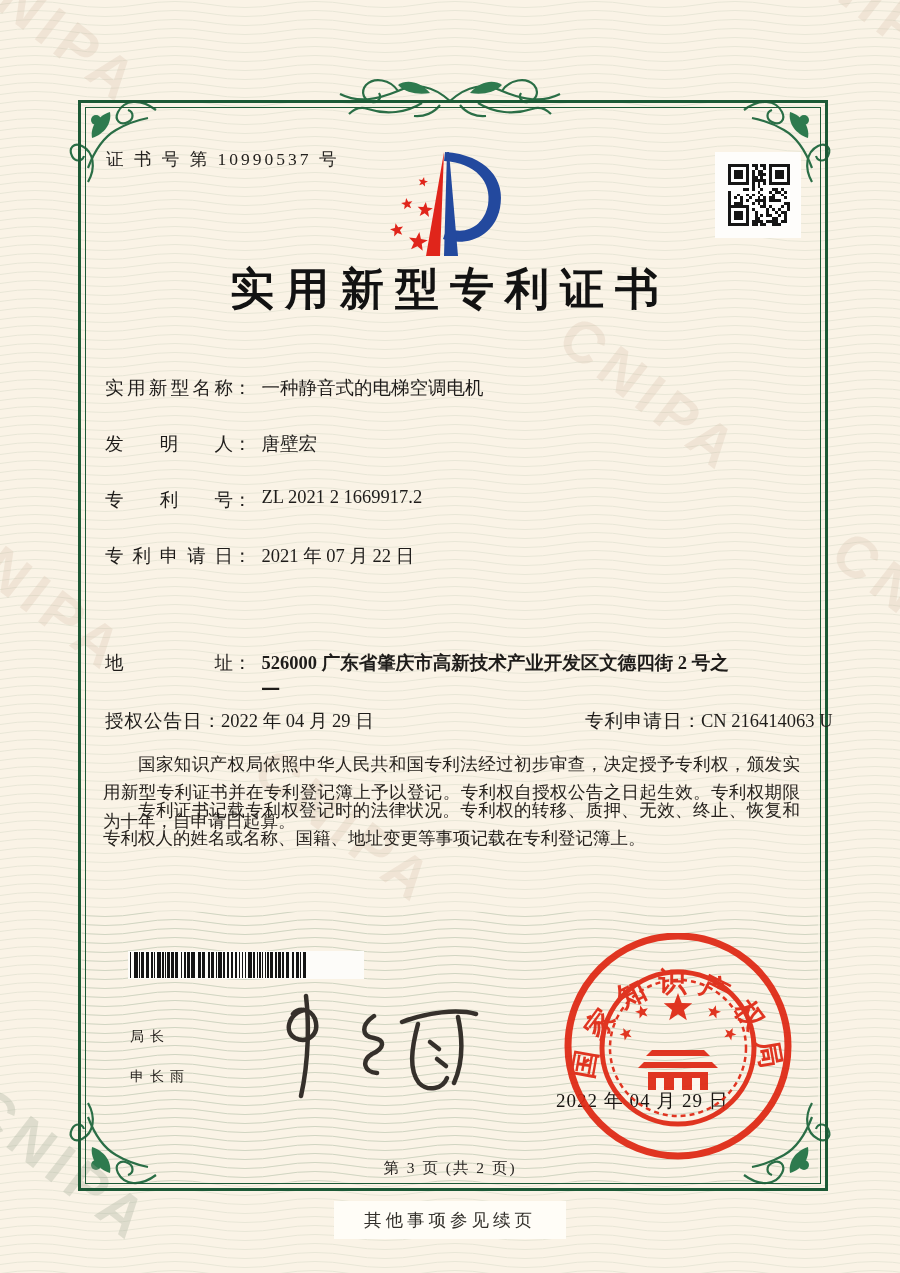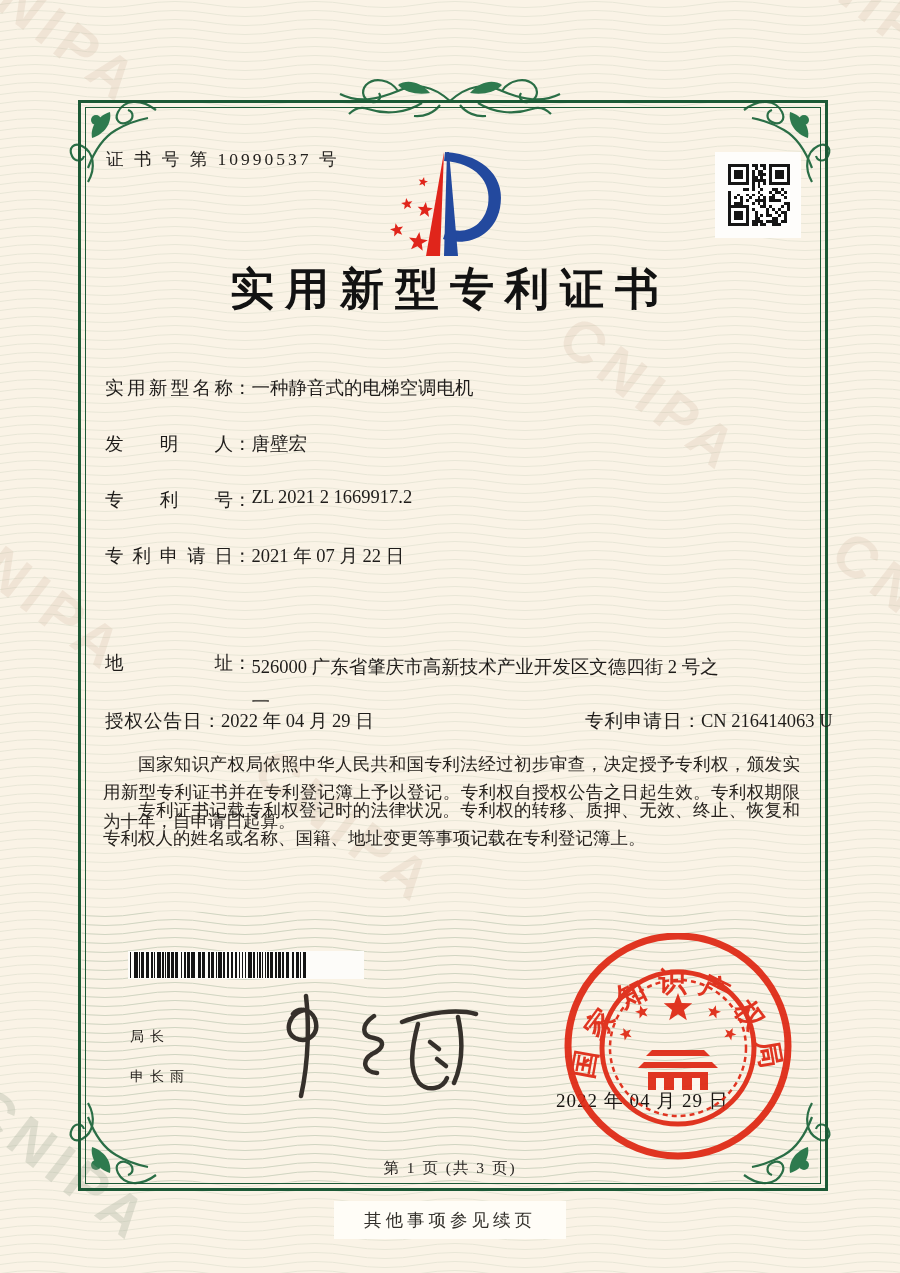--- a/index.html
+++ b/index.html
@@ -37,22 +37,22 @@
   #title{
     position:absolute;left:0;right:0;top:260px;text-align:center;
     font-size:44px;font-weight:bold;letter-spacing:11px;color:#121212;
   }
   .field-row{position:absolute;left:105px;font-size:18.5px;white-space:nowrap;}
   .field-label{
     display:inline-block;width:128px;vertical-align:top;
     text-align:justify;text-align-last:justify;text-justify:inter-character;
   }
   .field-colon{display:inline-block;vertical-align:top;}
-  .field-value{display:inline-block;vertical-align:top;}
-  .field-value.wrap{white-space:normal;width:478px;line-height:35px;}
+  .field-value{display:inline-block;margin-left:10px;vertical-align:top;}
+  .field-value.wrap{white-space:normal;width:478px;line-height:27px;font-weight:bold;}
   #grant-number-group{position:absolute;left:480px;top:0;white-space:nowrap;}
   .grant-label{letter-spacing:1px;text-align:center;}
   .body-par{
     position:absolute;left:103px;width:697px;font-size:17.5px;line-height:28.5px;
     text-indent:2em;color:#26221e;text-align:justify;
   }
   #barcode{
     position:absolute;left:128px;top:951px;width:236px;height:28px;
     background:#fdfcf9;padding:1px 2px;font-size:0;box-sizing:border-box;
   }
@@ -645,16 +645,16 @@
       <path d="M192.75,95.11L192.39,99.68L196.45,101.79L192.00,102.86L191.24,107.38L188.85,103.47L184.31,104.15L187.29,100.67L185.25,96.57L189.48,98.32Z"></path>
       <path d="M106,123 L170,123 L164,117 L112,117 Z"></path>
       <path d="M98,135 L178,135 L172,129 L104,129 Z"></path>
       <rect x="108" y="139" width="60" height="18"></rect>
       <rect x="116" y="145" width="8" height="12" fill="#fdf7ee"></rect>
       <rect x="134" y="145" width="8" height="12" fill="#fdf7ee"></rect>
       <rect x="152" y="145" width="8" height="12" fill="#fdf7ee"></rect>
     </g>
   </svg>
 
-  <div id="page-indicator">第 1 页 (共 3 页)</div>
+  <div id="page-indicator">第 3 页 (共 2 页)</div>
   <div id="continuation-note">其他事项参见续页</div>
 
 </div>
 
 </body></html>

